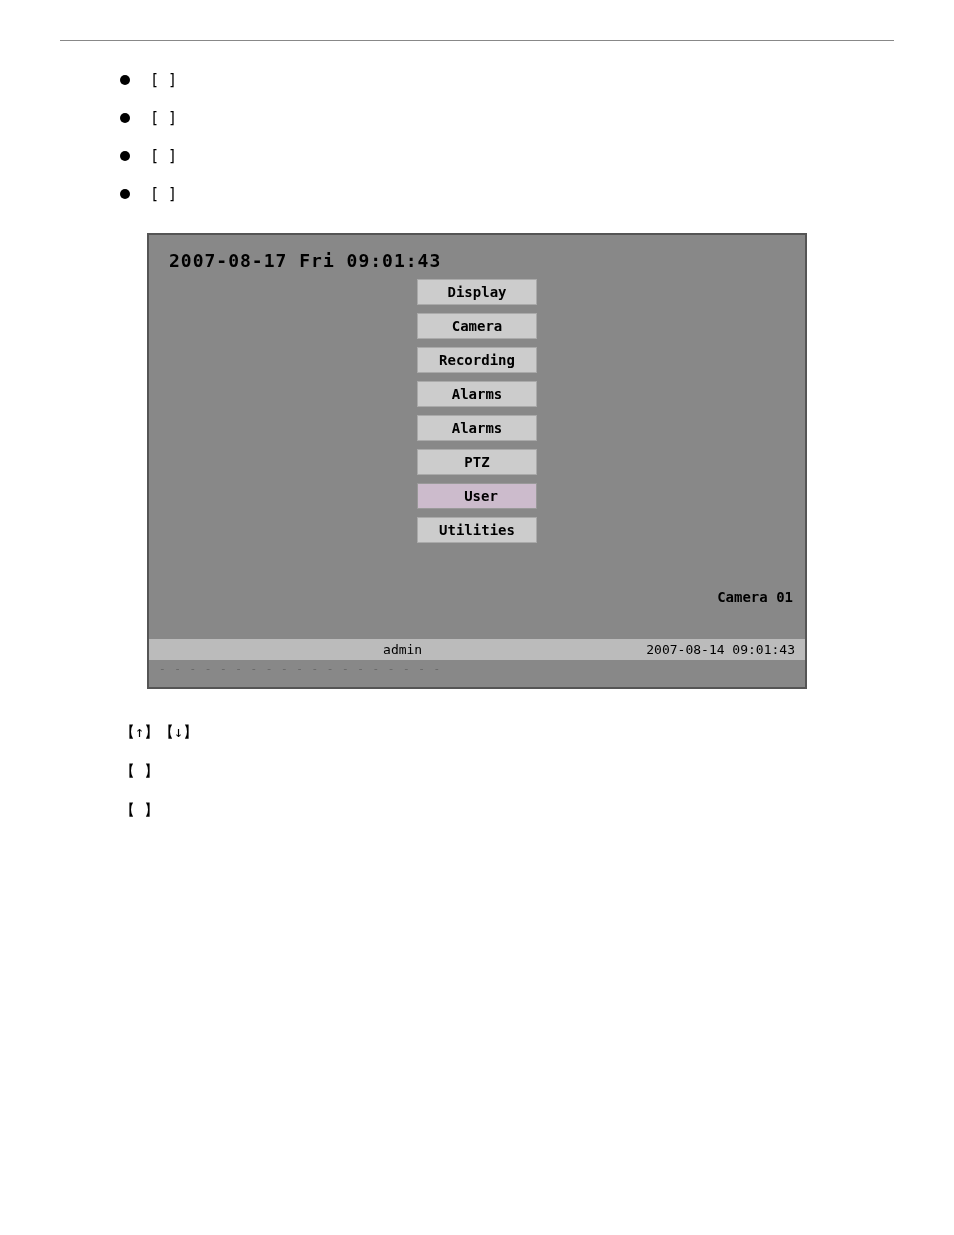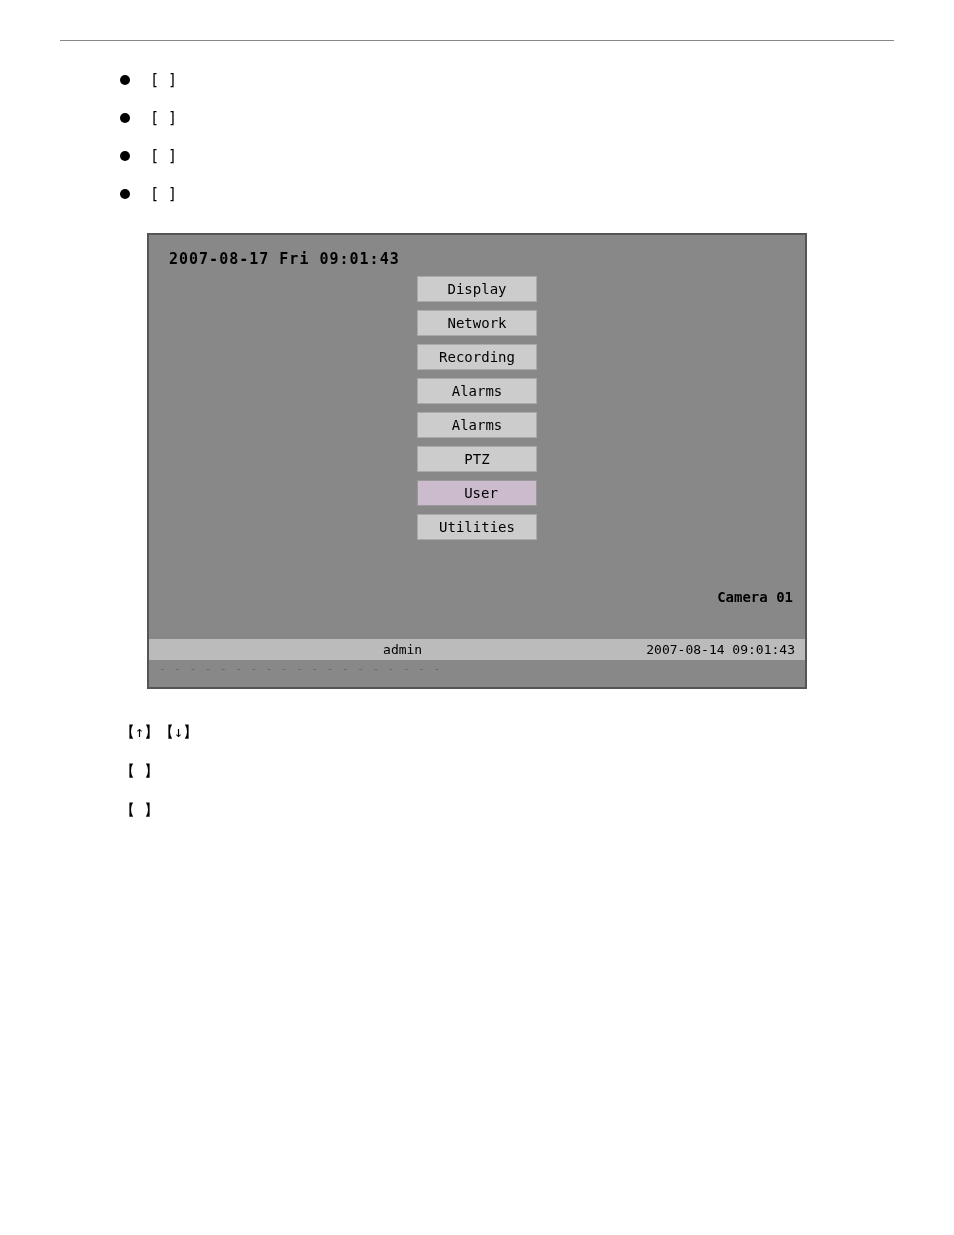--- a/index.html
+++ b/index.html
@@ -65,21 +65,21 @@
 
     .monitor-screen {
       background: #888888;
       padding: 15px 20px 5px 20px;
       position: relative;
       min-height: 400px;
     }
 
     .monitor-datetime {
       font-family: monospace;
-      font-size: 15px;
+      font-size: 18px;
       color: #000;
       font-weight: bold;
       margin-bottom: 8px;
       letter-spacing: 1px;
     }
 
     .menu-buttons {
       display: flex;
       flex-direction: column;
       align-items: center;
@@ -91,20 +91,21 @@
     .menu-btn {
       width: 120px;
       padding: 4px 8px;
       background: #cccccc;
       border: 1.5px solid #aaa;
       font-family: monospace;
       font-size: 14px;
       text-align: center;
       color: #000;
       cursor: pointer;
+      font-weight: bold;
     }
 
     .menu-btn.active {
       background: #ccbbcc;
       border: 1.5px solid #999;
       padding-left: 16px;
     }
 
     .monitor-statusbar {
       background: #bbbbbb;
@@ -179,21 +180,21 @@
       <span class="bracket-text">[   ]</span>
     </li>
   </ul>
 
   <div class="monitor-container">
     <div class="monitor-screen">
       <div class="monitor-datetime">2007-08-17 Fri 09:01:43</div>
       <div class="menu-buttons">
 
       <div class="menu-btn">Display</div>
-          <div class="menu-btn">Network</div>
+          <div class="menu-btn">Camera</div>
           <div class="menu-btn">Recording</div>
           <div class="menu-btn">Alarms</div>
           <div class="menu-btn">Alarms</div>
           <div class="menu-btn">PTZ</div>
           <div class="menu-btn active">User</div>
           <div class="menu-btn">Utilities</div>
         </div>
       <div class="monitor-camera-label">Camera 01</div>
     </div>
     <div class="monitor-statusbar">

